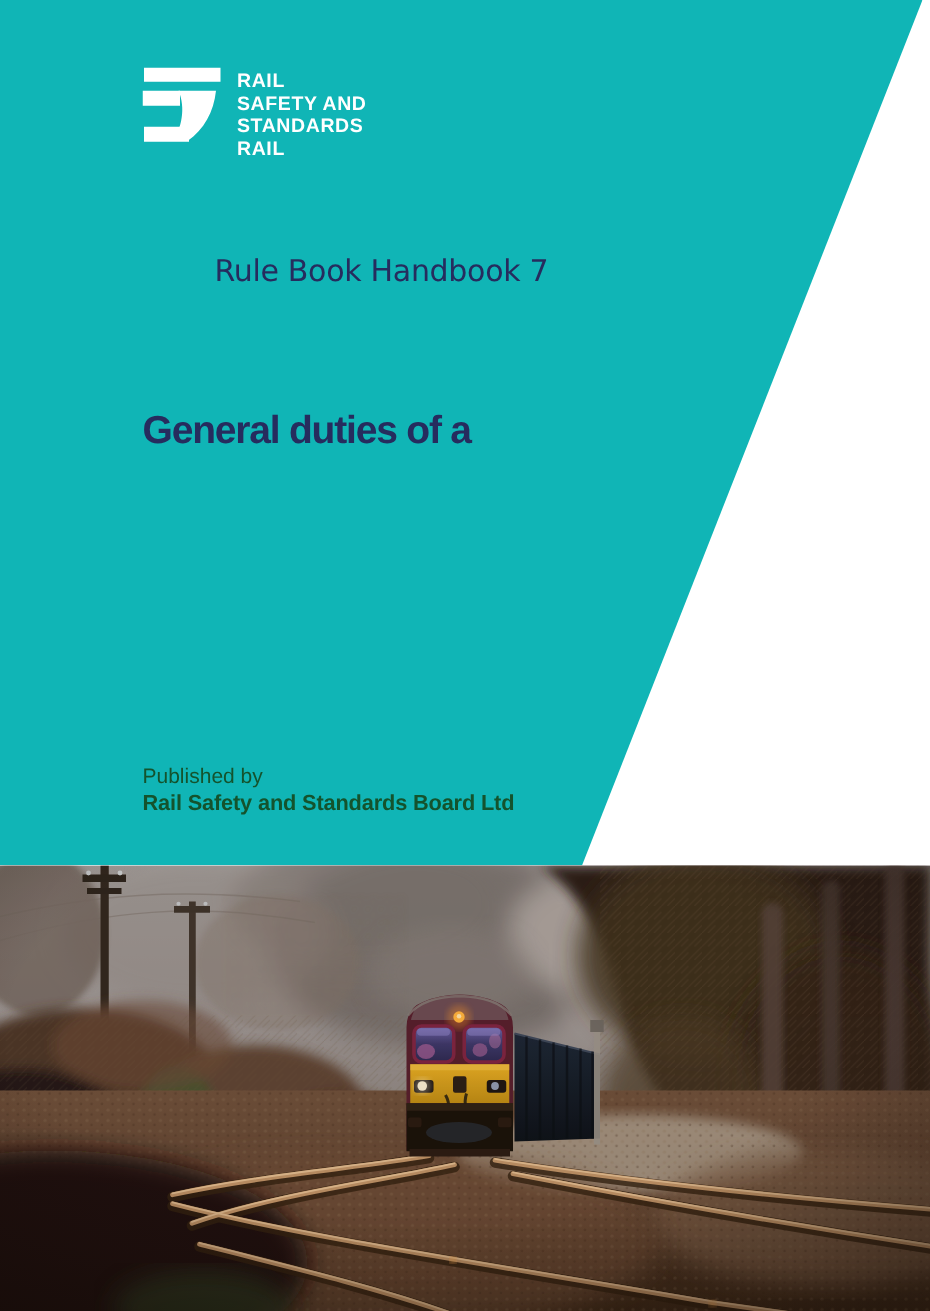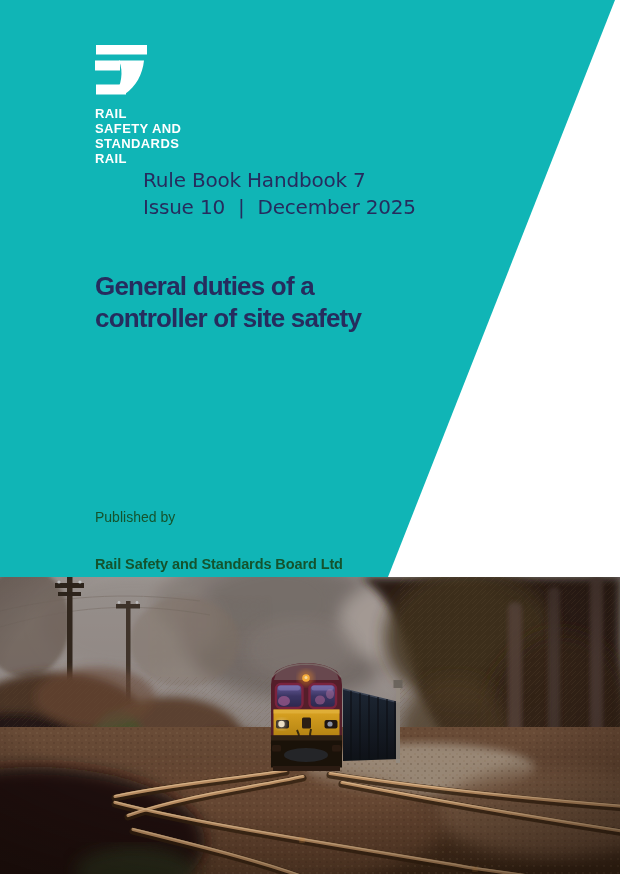--- a/index.html
+++ b/index.html
@@ -7,21 +7,21 @@
     position:relative;width:620px;height:874px;overflow:hidden;background:#ffffff;
     font-family:"Liberation Sans",sans-serif;
   }
   
   .teal-panel{
     position:absolute;left:0;top:0;width:620px;height:577px;
     background:#10b5b6;
     clip-path:polygon(0 0,615px 0,388px 577px,0 577px);
   }
   
-  .logo{position:absolute;left:95px;top:45px;display:flex;gap:10px;flex-direction:column;}
+  .logo{position:absolute;left:95px;top:45px;display:flex;gap:10px;}
   .logo-mark svg{display:block;}
   .logo-text{
     color:#ffffff;font-weight:700;font-size:13px;line-height:15px;
     letter-spacing:.4px;padding-top:1px;font-family:"Liberation Sans",sans-serif;
   }
   
   .meta{
     position:absolute;left:95px;top:167px;color:#262c5e;
     font-family:"DejaVu Sans",sans-serif;font-size:20px;line-height:27px;
     letter-spacing:-0.2px;
@@ -33,21 +33,21 @@
   .title{
     position:absolute;left:95px;top:270px;color:#262c5e;
     font-family:Liberation Sans, sans-serif;
     font-size:26px;line-height:32px;font-weight:700;letter-spacing:-0.8px;
   }
   
   .publisher{
     position:absolute;left:95px;top:508px;color:#14532d;
     font-size:14px;line-height:19px;font-family:"Liberation Sans",sans-serif;
   }
-  .publisher .name{font-weight:700;font-size:14.5px;letter-spacing:-0.1px;margin-top:28px;}
+  .publisher .name{font-weight:700;font-size:14.5px;letter-spacing:-0.1px;}
   
   .photo{position:absolute;left:0;top:577px;width:620px;height:297px;}
   .photo svg{display:block;}
 </style>
 </head>
 <body>
 
 <div class="cover">
 
   <div class="teal-panel"></div>
@@ -64,28 +64,24 @@
     <div class="logo-text">
       <div>RAIL</div>
       <div>SAFETY AND</div>
       <div>STANDARDS</div>
       <div>RAIL</div>
     </div>
   </div>
 
   <div class="meta">
     <div>Rule Book Handbook 7</div>
-    <div class="issue-line">
-      <span>Issue 10</span><span class="sep">|</span><span>December 2025</span>
-    </div>
   </div>
 
   <div class="title">
     <div>General duties of a</div>
-    <div>controller of site safety</div>
   </div>
 
   <div class="publisher">
     <div>Published by</div>
     <div class="name">Rail Safety and Standards Board Ltd</div>
   </div>
 
   <div class="photo">
     <svg width="620" height="297" viewBox="0 0 620 297" xmlns="http://www.w3.org/2000/svg">
       <defs>

